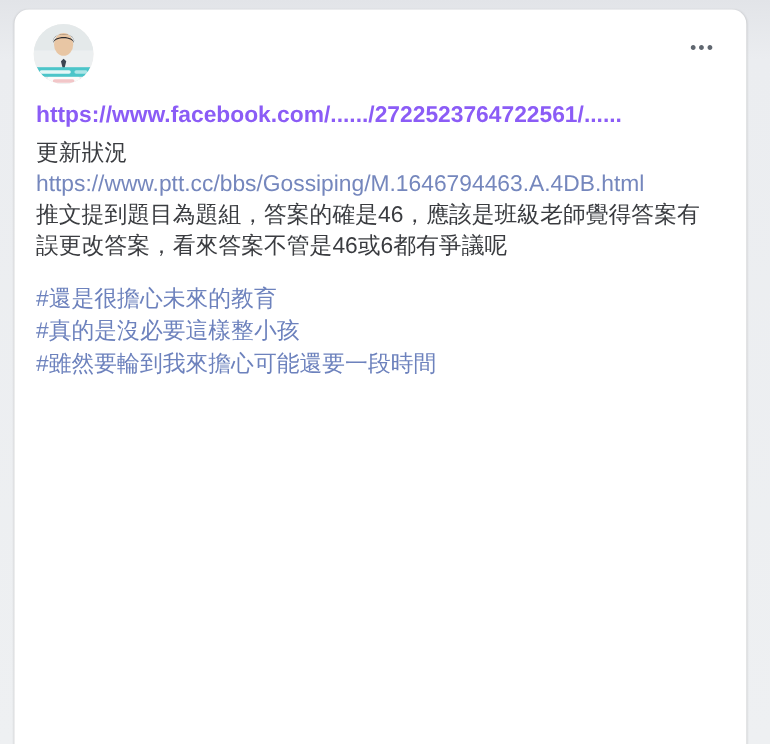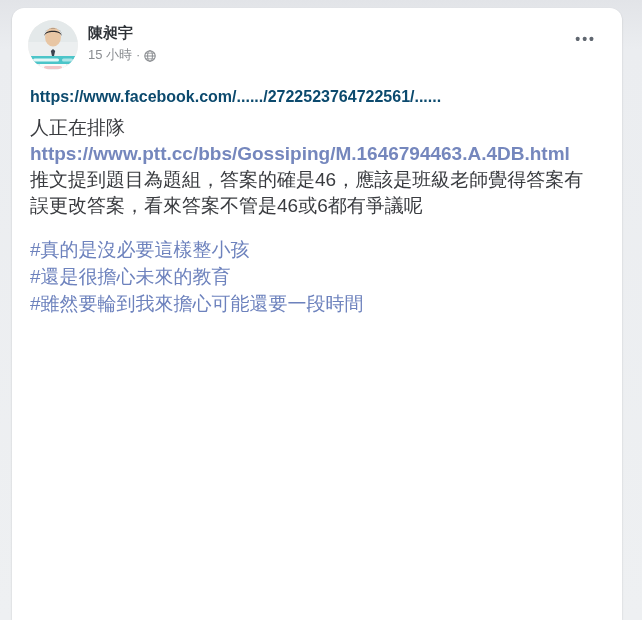--- a/index.html
+++ b/index.html
@@ -37,26 +37,26 @@
     color:#606770;font-size:14px;letter-spacing:2px;font-weight:bold;
     cursor:pointer;line-height:14px;
   }
   .body{
     padding:10px 2px 0 18px;width:592px;box-sizing:border-box;
     font-size:19px;line-height:26px;color:#3a3c40;
     letter-spacing:0px;
   }
   .para{margin:0 0 5px 0;}
   .fburl{
-    margin:0 0 5px 0;font-weight:bold;color:#0c4a6e;
-    font-size:16px;line-height:26px;word-break:break-all;
+    margin:0 0 5px 0;font-weight:bold;color:#8b5cf6;
+    font-size:19px;line-height:26px;word-break:break-all;
   }
   .update-block{margin:0;}
   .update-block .line{display:block;}
-  a.link{color:#7587bd;text-decoration:none;cursor:pointer;word-break:break-all;font-weight:bold;}
+  a.link{color:#7587bd;text-decoration:none;cursor:pointer;word-break:break-all;}
   .hashtags{margin-top:17px;line-height:27px;}
   .hashtag{display:block;color:#6d82bd;text-decoration:none;cursor:pointer;}
   .globe{display:inline-block;width:12px;height:12px;}
 </style>
 </head>
 <body>
 
 <div class="card">
 
   <div class="header">
@@ -77,53 +77,37 @@
           <path d="M16.5 16 C15.5 9 34.5 9 33.5 16 C33 10.5 17 10.5 16.5 16 Z" fill="#2b2b2e"></path>
           <polygon points="25,29 22.8,31 25,40 27.2,31" fill="#3c4450"></polygon>
           <rect x="0" y="36" width="50" height="8" fill="#4cc5c9"></rect>
           <rect x="5" y="38.5" width="26" height="3" rx="1.5" fill="#ffffff" opacity="0.85"></rect>
           <rect x="34" y="38.5" width="11" height="3" rx="1.5" fill="#ffffff" opacity="0.55"></rect>
           <rect x="16" y="46" width="18" height="3" rx="1.5" fill="#f0b9bc" opacity="0.8"></rect>
         </g>
       </svg>
     </div>
 
-    <div class="head-meta">
-      <div class="author">陳昶宇</div>
-      <div class="sub">
-        <span class="ts">15 小時</span>
-        <span>·</span>
-        <span class="globe">
-          <svg width="12" height="12" viewBox="0 0 12 12">
-            <circle cx="6" cy="6" r="5.2" fill="none" stroke="#8a8d91" stroke-width="1.1"></circle>
-            <ellipse cx="6" cy="6" rx="2.4" ry="5.2" fill="none" stroke="#8a8d91" stroke-width="1"></ellipse>
-            <line x1="0.8" y1="6" x2="11.2" y2="6" stroke="#8a8d91" stroke-width="1"></line>
-            <line x1="1.5" y1="3.2" x2="10.5" y2="3.2" stroke="#8a8d91" stroke-width="0.8"></line>
-            <line x1="1.5" y1="8.8" x2="10.5" y2="8.8" stroke="#8a8d91" stroke-width="0.8"></line>
-          </svg>
-        </span>
-      </div>
-    </div>
 
     <div class="more-btn">•••</div>
   </div>
 
   <div class="body">
 
 
     <p class="fburl">https://www.facebook.com/....../2722523764722561/......</p>
 
 
     <div class="update-block">
-      <span class="line">人正在排隊</span>
+      <span class="line">更新狀況</span>
       <a class="link line" href="#">https://www.ptt.cc/bbs/Gossiping/M.1646794463.A.4DB.html</a>
       <span class="line">推文提到題目為題組，答案的確是46，應該是班級老師覺得答案有誤更改答案，看來答案不管是46或6都有爭議呢</span>
     </div>
 
     <div class="hashtags">
+      <a class="hashtag" href="#">#還是很擔心未來的教育</a>
       <a class="hashtag" href="#">#真的是沒必要這樣整小孩</a>
-      <a class="hashtag" href="#">#還是很擔心未來的教育</a>
       <a class="hashtag" href="#">#雖然要輪到我來擔心可能還要一段時間</a>
 
     </div>
 
   </div>
 </div>
 
 </body></html>

